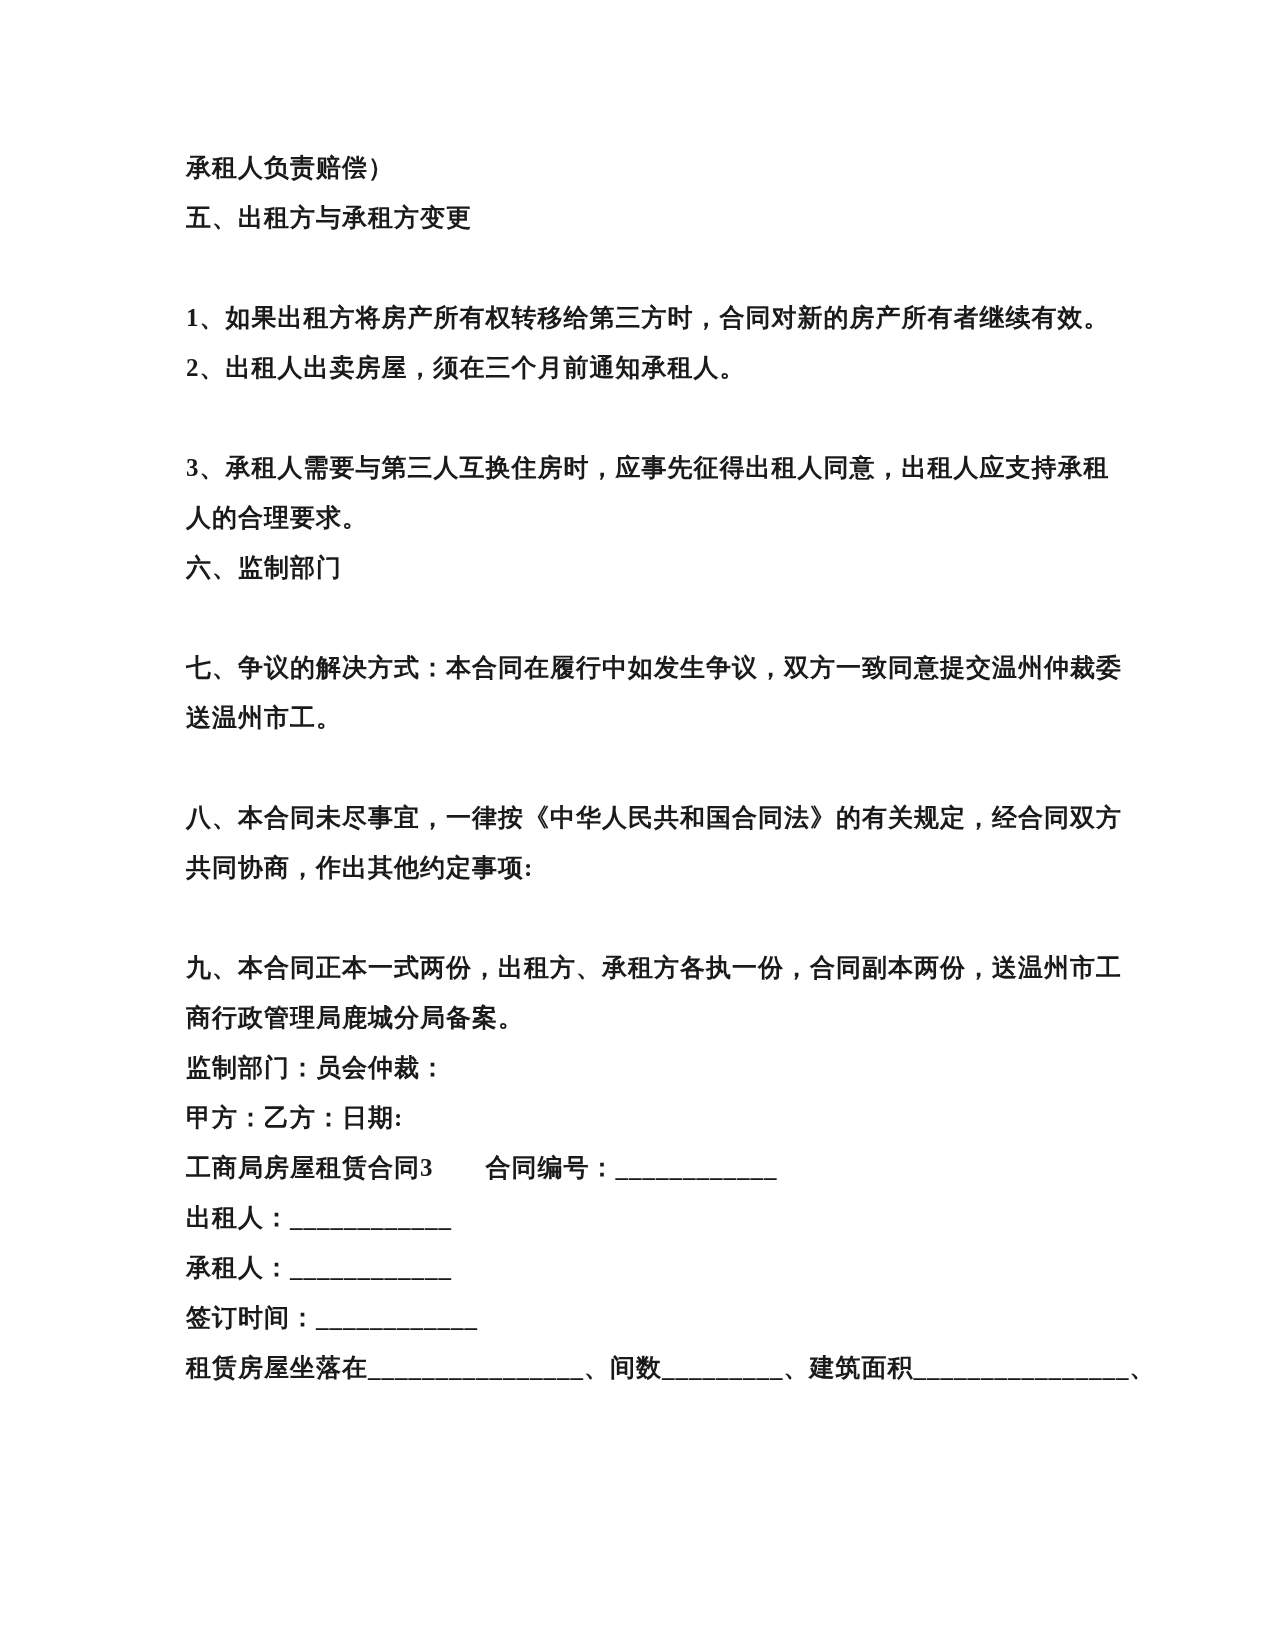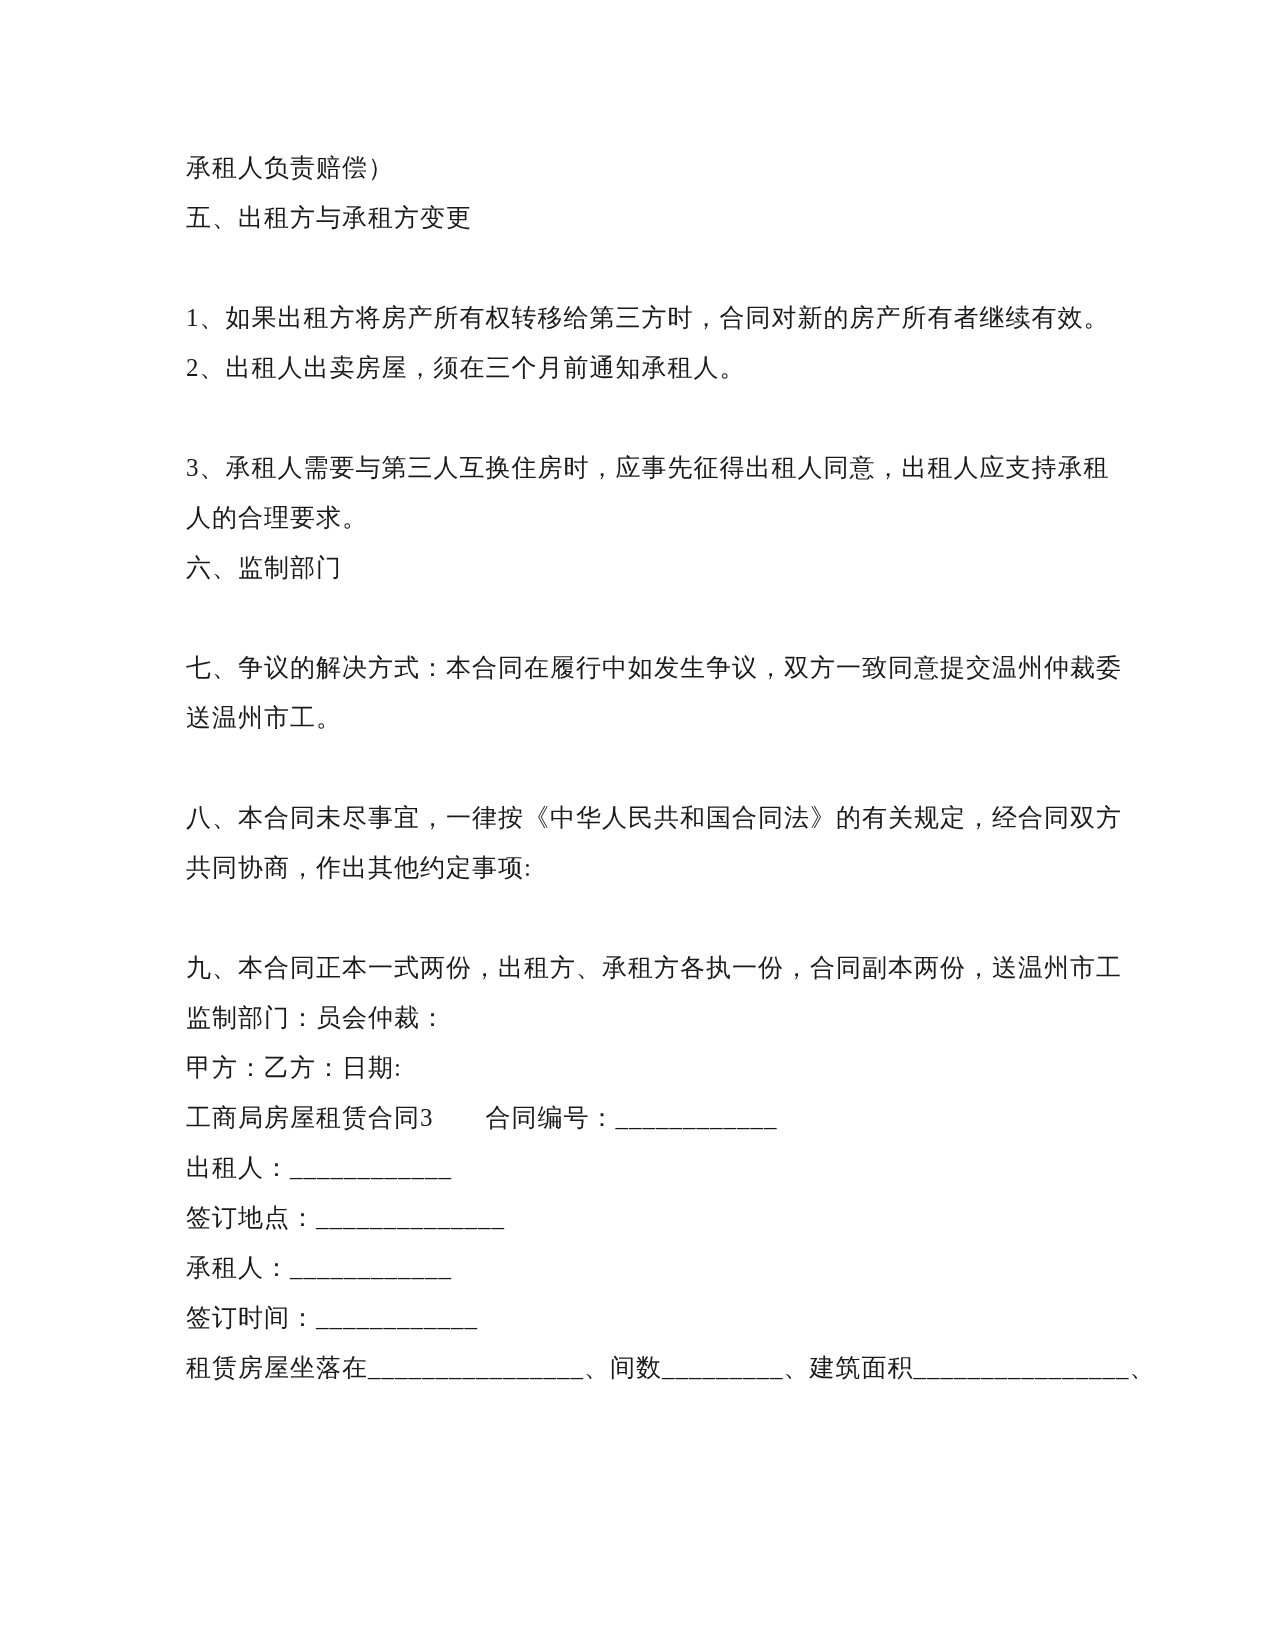--- a/index.html
+++ b/index.html
@@ -21,20 +21,21 @@
   .content {
     width: 930px;
   }
   .line {
     font-size: 25px;
     line-height: 50px;
     height: 50px;
     white-space: pre;
     letter-spacing: 1px;
     color: #1a1a1a;
+    font-weight: bold;
   }
   .line.indent {
   }
   .line.gap {
     margin-top: 50px;
   }
 </style>
 </head>
 <body>
 
@@ -46,22 +47,22 @@
       <div class="line gap">1、如果出租方将房产所有权转移给第三方时，合同对新的房产所有者继续有效。</div>
       <div class="line indent">2、出租人出卖房屋，须在三个月前通知承租人。</div>
       <div class="line gap">3、承租人需要与第三人互换住房时，应事先征得出租人同意，出租人应支持承租</div>
       <div class="line">人的合理要求。</div>
       <div class="line indent">六、监制部门</div>
       <div class="line gap">七、争议的解决方式：本合同在履行中如发生争议，双方一致同意提交温州仲裁委</div>
       <div class="line">送温州市工。</div>
       <div class="line gap">八、本合同未尽事宜，一律按《中华人民共和国合同法》的有关规定，经合同双方</div>
       <div class="line">共同协商，作出其他约定事项:</div>
       <div class="line gap">九、本合同正本一式两份，出租方、承租方各执一份，合同副本两份，送温州市工</div>
+      <div class="line">商行政管理局鹿城分局备案。</div>
       <div class="line indent">监制部门：员会仲裁：</div>
       <div class="line indent">甲方：乙方：日期:</div>
       <div class="line">工商局房屋租赁合同3　　合同编号：____________</div>
       <div class="line indent">出租人：____________</div>
-      <div class="line indent">签订地点：______________</div>
       <div class="line indent">承租人：____________</div>
       <div class="line indent">签订时间：____________</div>
       <div class="line">租赁房屋坐落在________________、间数_________、建筑面积________________、</div>
     </div>
 </div>
 
 </body></html>

